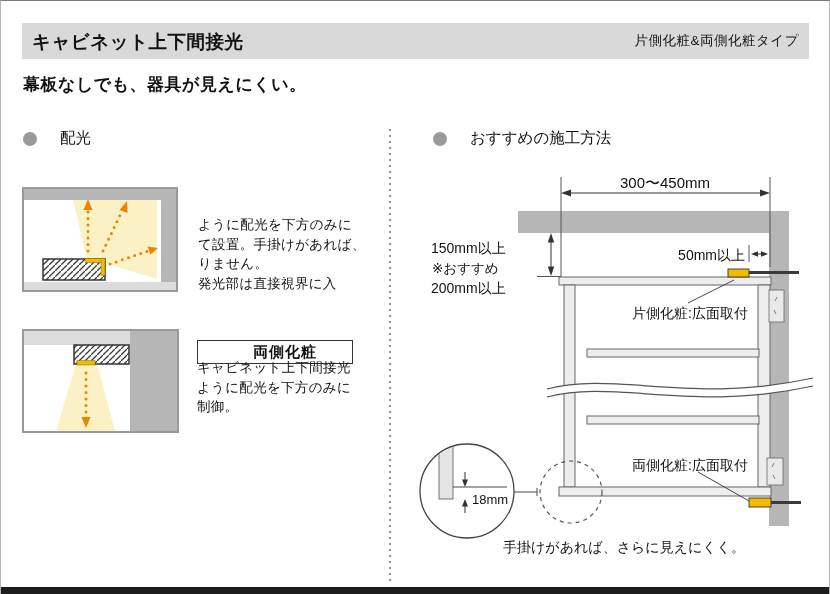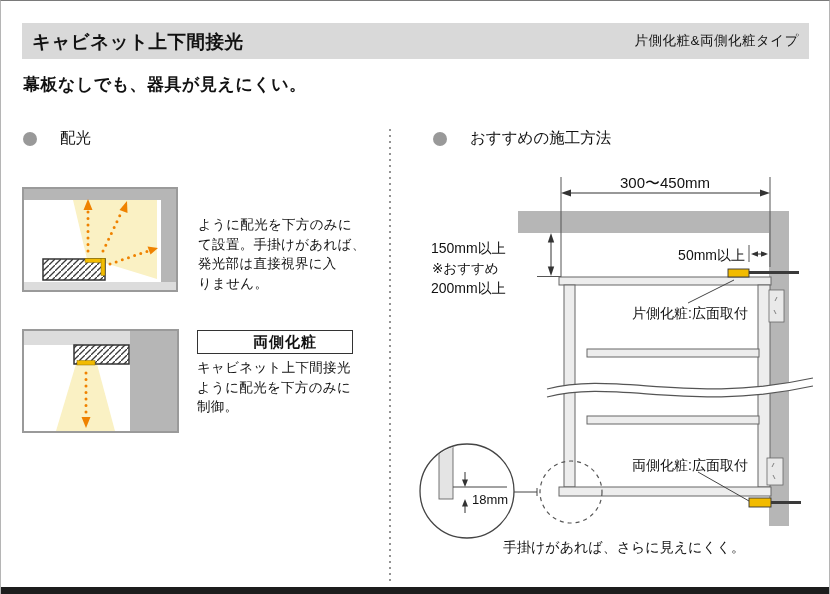--- a/index.html
+++ b/index.html
@@ -69,42 +69,42 @@
     <line x1="102" y1="250" x2="121" y2="210" stroke="#ef8200" stroke-width="3" stroke-linecap="round" stroke-dasharray="0 6.5"></line>
     <polygon points="126,200 118.5,209 126.5,212" fill="#ef8200"></polygon>
     <line x1="109" y1="263" x2="147" y2="250" stroke="#ef8200" stroke-width="3" stroke-linecap="round" stroke-dasharray="0 6.5"></line>
     <polygon points="157,247 146.5,245.5 149.5,253.5" fill="#ef8200"></polygon>
     <rect x="22" y="187" width="154" height="103" fill="none" stroke="#9a9a9a" stroke-width="2"></rect>
   </svg>
 
   <div class="desc" style="left:197px;top:214px;">
     <div>ように配光を下方のみに</div>
     <div>て設置。手掛けがあれば、</div>
+    <div>りません。</div>
     <div>発光部は直接視界に入</div>
-    <div>りません。</div>
   </div>
 
   <svg class="diagram-svg" style="left:21px;top:328px;" width="157" height="104" viewBox="21 328 157 104">
     <defs>
       <pattern id="hatch2" patternUnits="userSpaceOnUse" width="6" height="6">
         <line x1="0" y1="6" x2="6" y2="0" stroke="#3a3a3a" stroke-width="1.3"></line>
       </pattern>
     </defs>
     <rect x="21" y="328" width="157" height="104" fill="#fff"></rect>
     <rect x="21" y="329" width="108" height="15" fill="#dcdcdc"></rect>
     <rect x="129" y="328" width="49" height="104" fill="#b6b6b6"></rect>
     <polygon points="75,363 96,363 114,430 55,430" fill="#faf1c4"></polygon>
     <rect x="73" y="344" width="55" height="19" fill="url(#hatch2)" stroke="#333" stroke-width="1.5"></rect>
     <rect x="76" y="359.5" width="18" height="4.5" fill="#f2bb00" stroke="#8a6d00" stroke-width="0.5"></rect>
     <line x1="85" y1="372" x2="85" y2="416" stroke="#ef8200" stroke-width="3" stroke-linecap="round" stroke-dasharray="0 6.5"></line>
     <polygon points="85,427 80.5,416 89.5,416" fill="#ef8200"></polygon>
     <rect x="22" y="329" width="155" height="102" fill="none" stroke="#9a9a9a" stroke-width="2"></rect>
   </svg>
 
-  <div class="label-box" style="left:196px;top:329px;padding-left:20px;">
+  <div class="label-box" style="left:196px;top:339px;padding-left:20px;">
     <span>両側化粧</span>
   </div>
   <div class="desc" style="left:196px;top:357px;">
     <div>キャビネット上下間接光</div>
     <div>ように配光を下方のみに</div>
     <div>制御。</div>
   </div>
 
   <div class="divider"></div>
 

